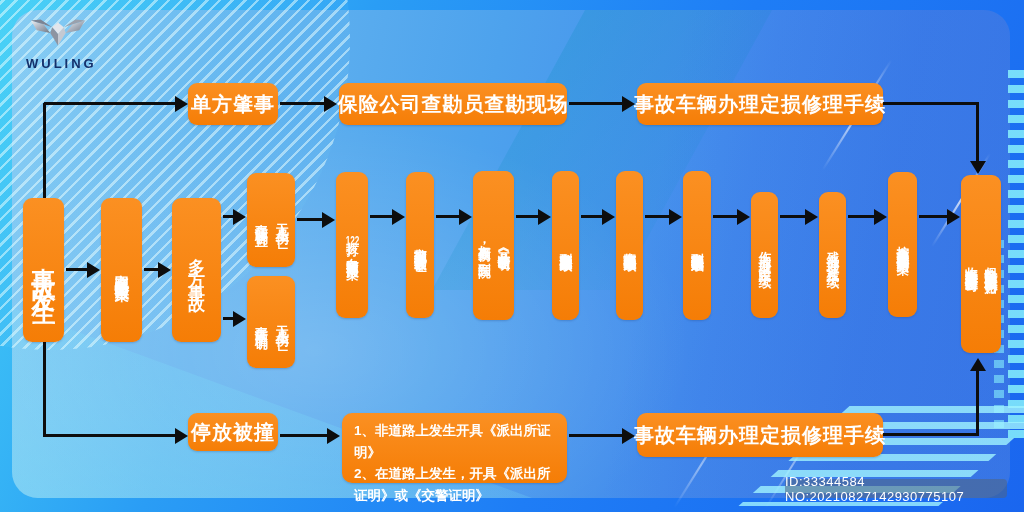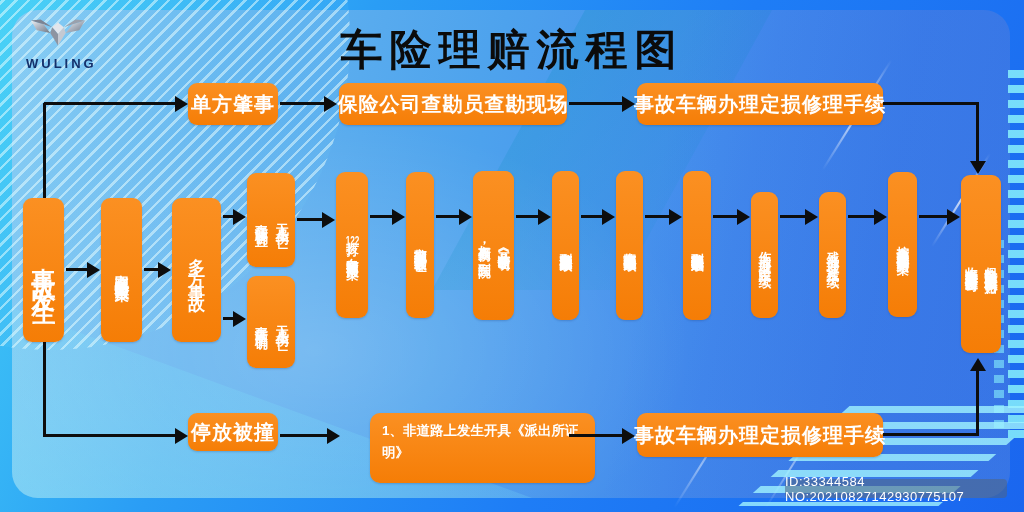--- a/index.html
+++ b/index.html
@@ -113,21 +113,20 @@
       <polygon points="2,2 12,1 24,9 15,6" fill="#7d8493"></polygon>
       <polygon points="58,2 45,6 38,15 52,12" fill="url(#sil)"></polygon>
       <polygon points="58,2 48,1 36,9 45,6" fill="#9aa1ad"></polygon>
       <polygon points="24,9 30,4 36,9 30,16" fill="#e2e6ec"></polygon>
       <polygon points="24,9 30,16 30,28 22,15" fill="#8d94a1"></polygon>
       <polygon points="36,9 30,16 30,28 38,15" fill="#c4c9d2"></polygon>
     </svg>
     <div class="brand-name">WULING</div>
   </div>
 
-  <div class="title">车险理赔流程图</div>
 
   <div class="box" style="left:23px;top:198px;width:41px;height:144px;">
     <div class="v start-txt">事故发生</div>
   </div>
   <div class="box" style="left:101px;top:198px;width:41px;height:144px;">
     <div class="v report-txt">立即向保险公司报案</div>
   </div>
   <div class="box" style="left:172px;top:198px;width:49px;height:144px;">
     <div class="v multi-txt">多方事故</div>
   </div>
@@ -188,23 +187,24 @@
   <div class="box" style="left:961px;top:175px;width:40px;height:178px;">
     <div class="v v2 final-txt">
       <span>保险公司核定赔款予以赔付</span>
       <span>收齐索赔资料交保险公司</span>
     </div>
   </div>
 
   <div class="box" style="left:188px;top:413px;width:90px;height:38px;">
     <div class="hz">停放被撞</div>
   </div>
-  <div class="box note" style="left:342px;top:413px;width:225px;height:70px;margin-left:28px;">
+  <div class="box note" style="left:342px;top:413px;width:225px;height:70px;">
     <div class="note-inner">
       <div>1、非道路上发生开具《派出所证明》</div>
+      <div>2、在道路上发生，开具《派出所证明》或《交警证明》</div>
     </div>
   </div>
   <div class="box" style="left:637px;top:413px;width:246px;height:44px;">
     <div class="hz">事故车辆办理定损修理手续</div>
   </div>
 
   <div class="ln" style="left:43px;top:103px;width:3px;height:95px;"></div>
   <div class="ar-r" style="left:44px;top:102px;width:131px;"></div>
   <div class="ar-r" style="left:280px;top:102px;width:44px;"></div>
   <div class="ar-r" style="left:569px;top:102px;width:53px;"></div>

